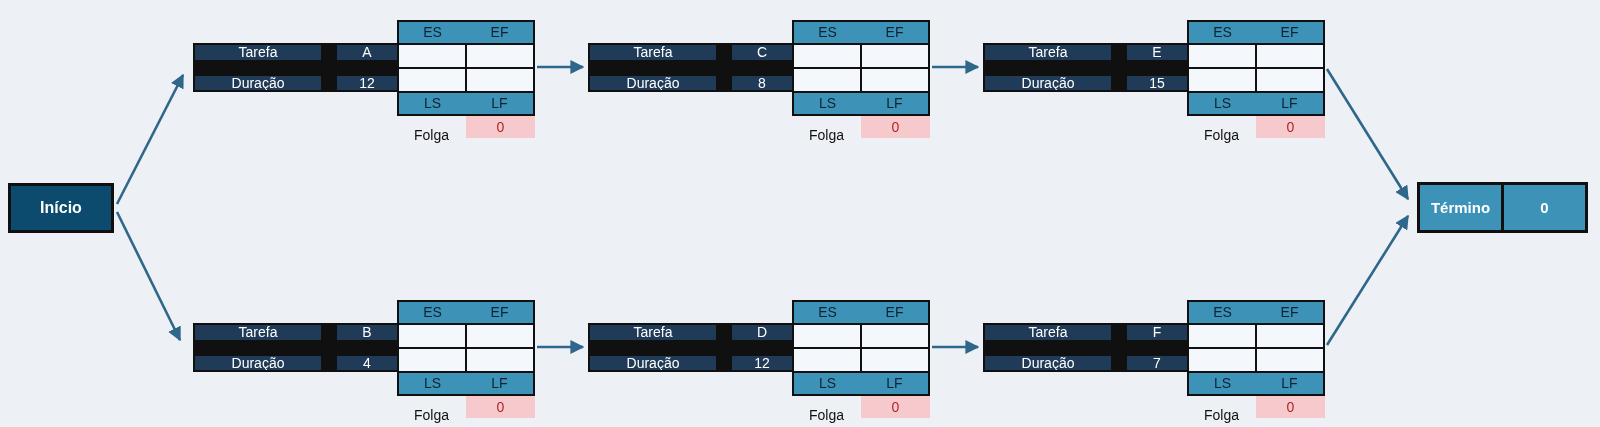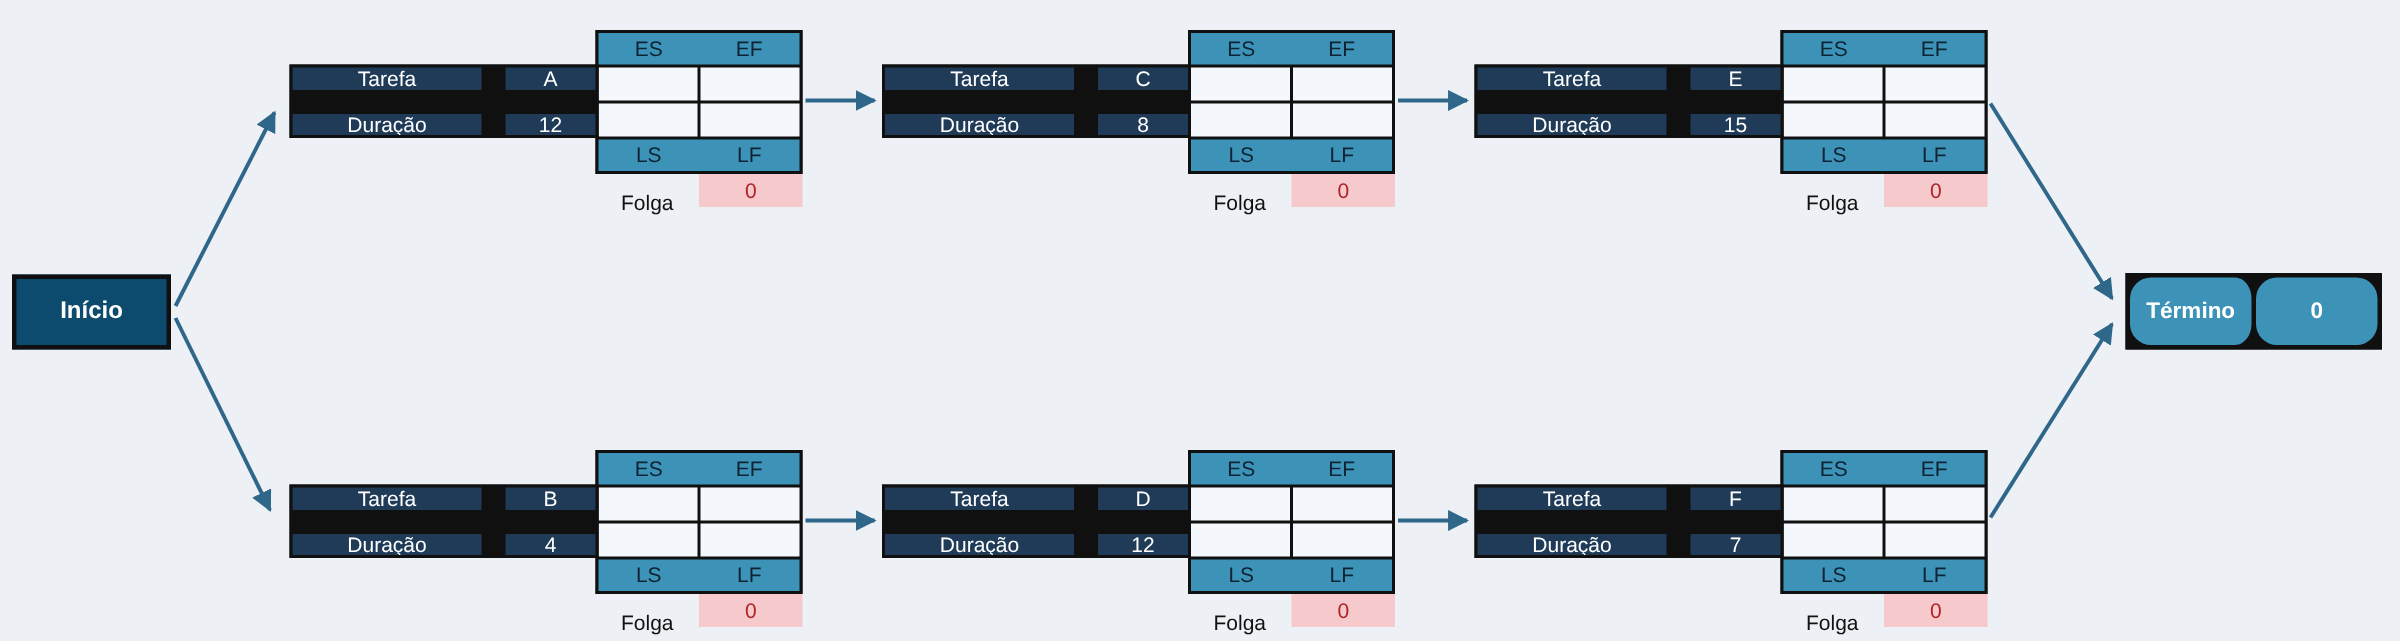--- a/index.html
+++ b/index.html
@@ -28,21 +28,20 @@
     border:3px solid #101010;
     box-sizing:border-box;
     display:flex;
     background:#101010;
   }
   .end-cell {
     background:#3D93B7;
     color:#FFFFFF; font-weight:bold; font-size:15px;
     display:flex; align-items:center; justify-content:center;
     flex:1;
-    border-radius:14px;
   }
   .end-cell.first { border-right:3px solid #101010; }
 
   
   .task-box { position:absolute; width:342px; height:117px; }
 
   .dark-table {
     position:absolute; left:0; top:23px; width:206px; height:49px;
     box-sizing:border-box;
     border:2px solid #101010;

